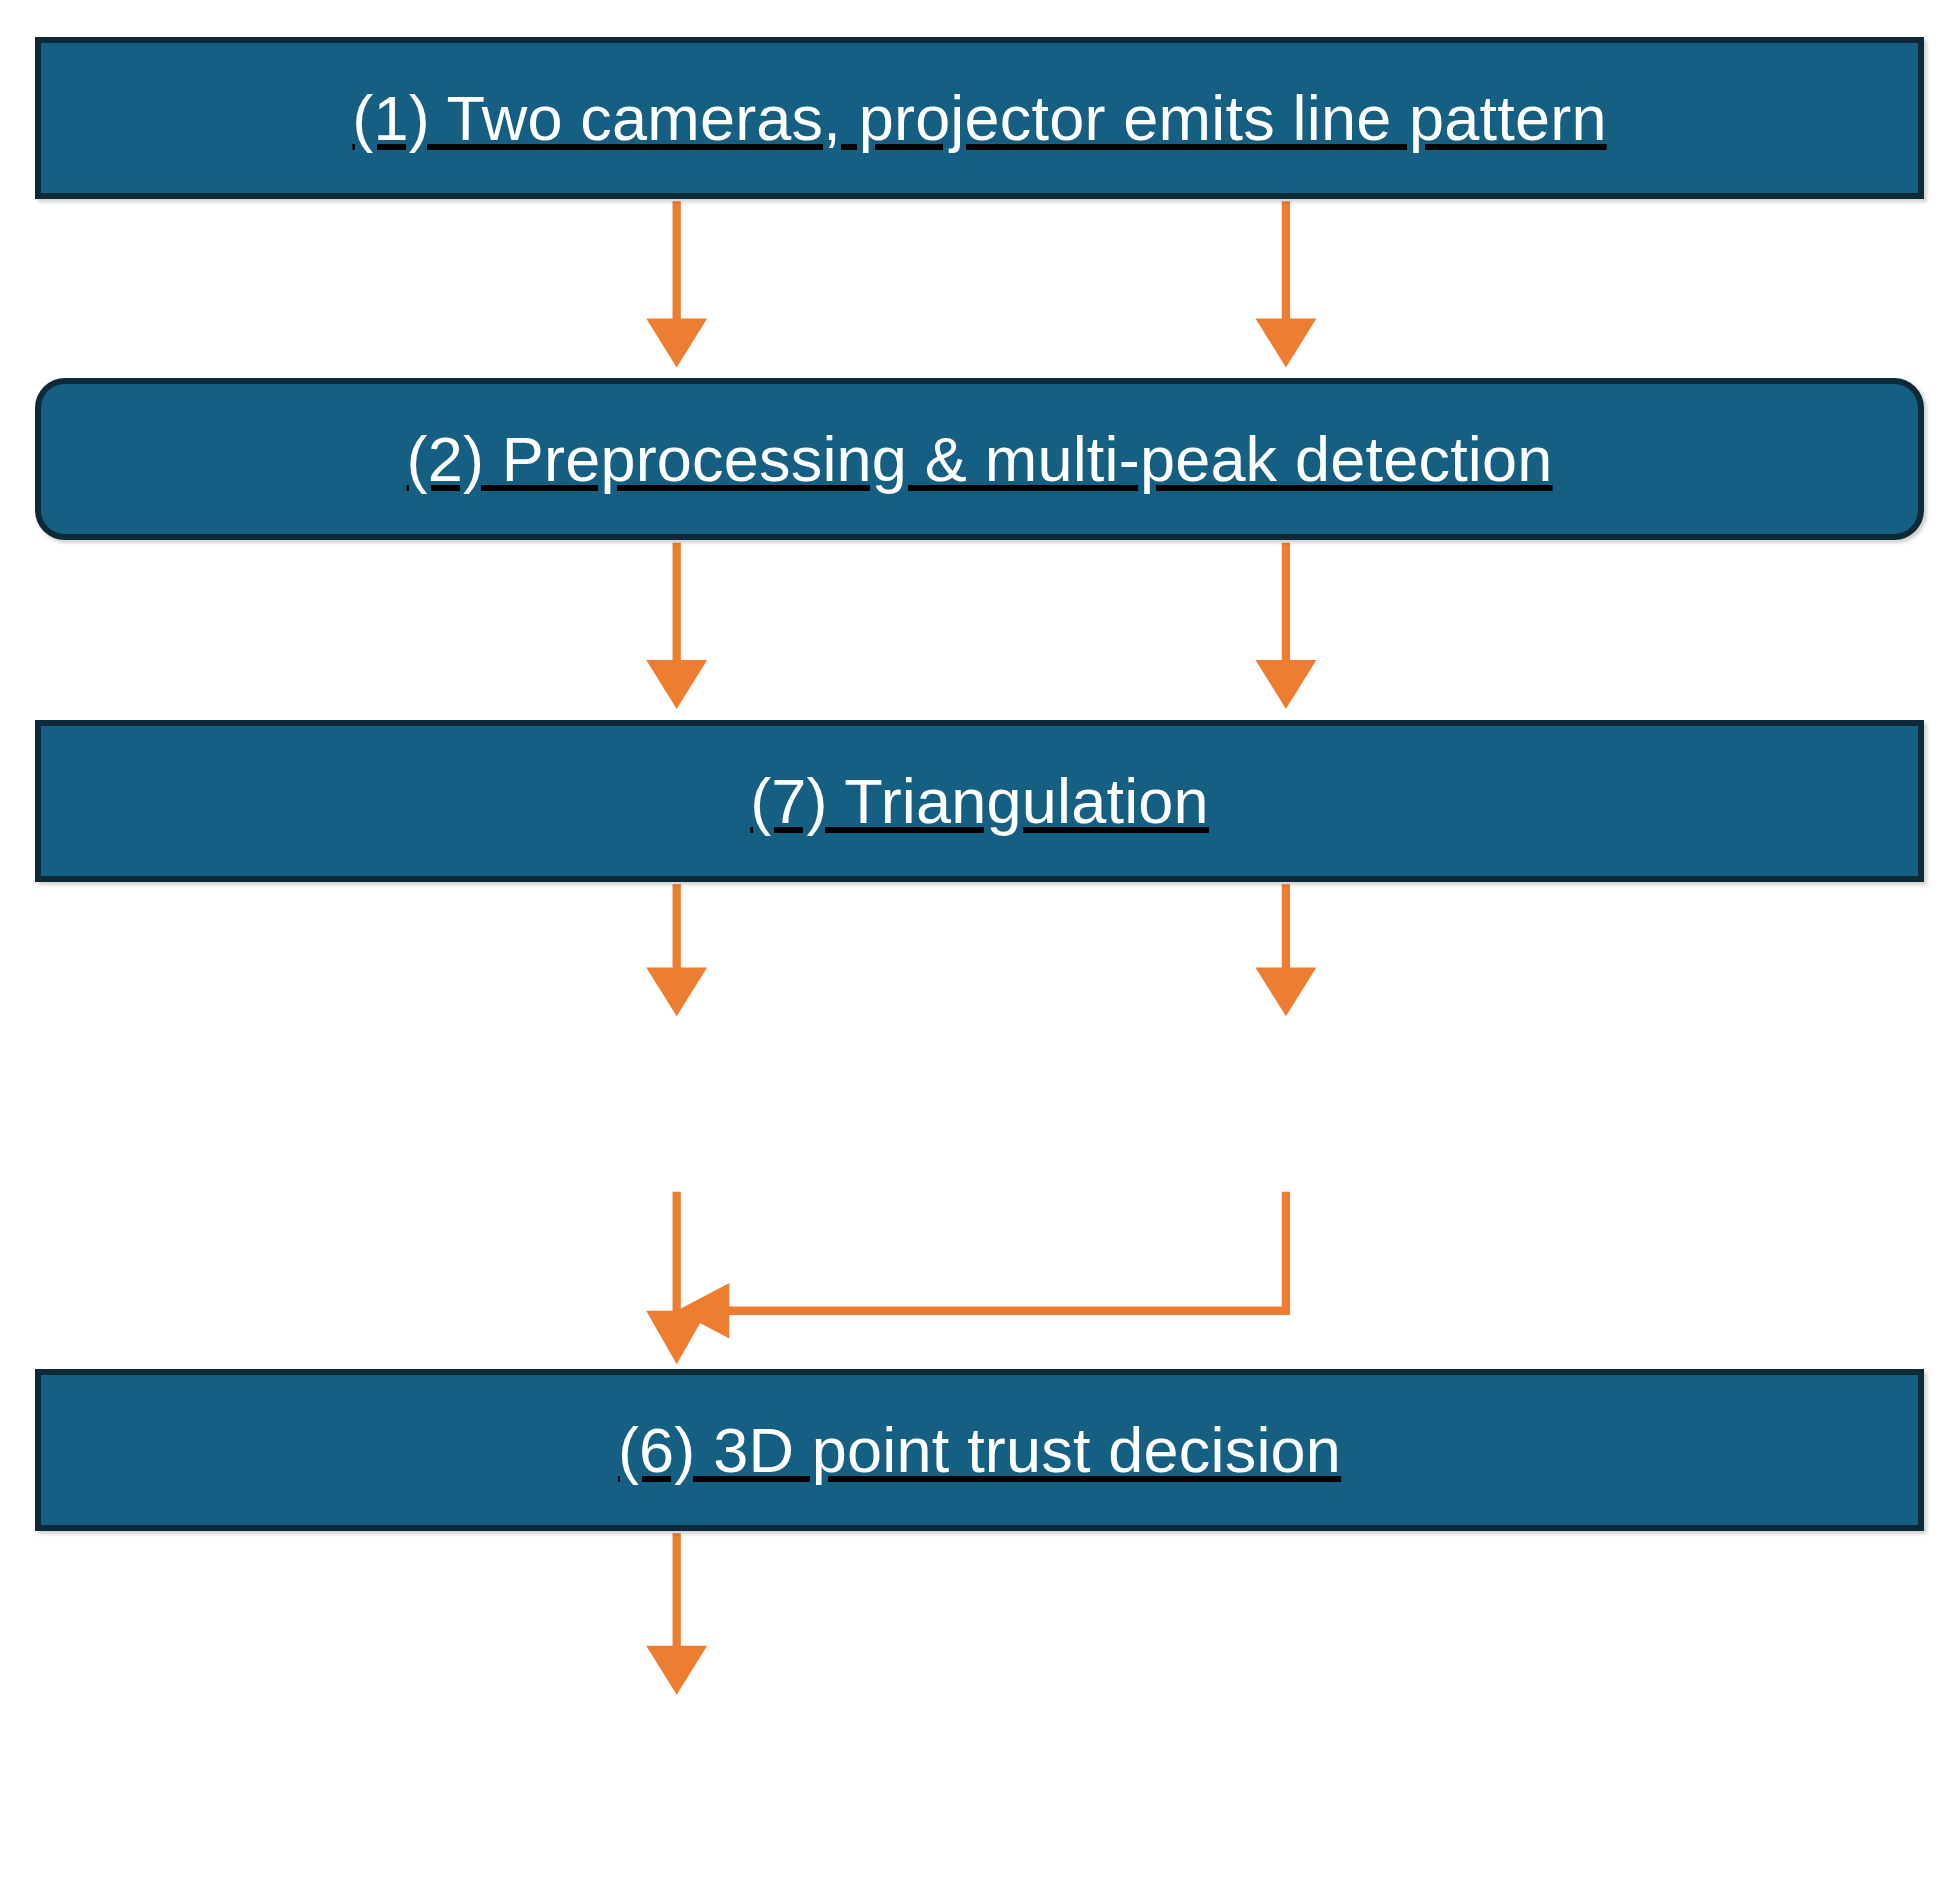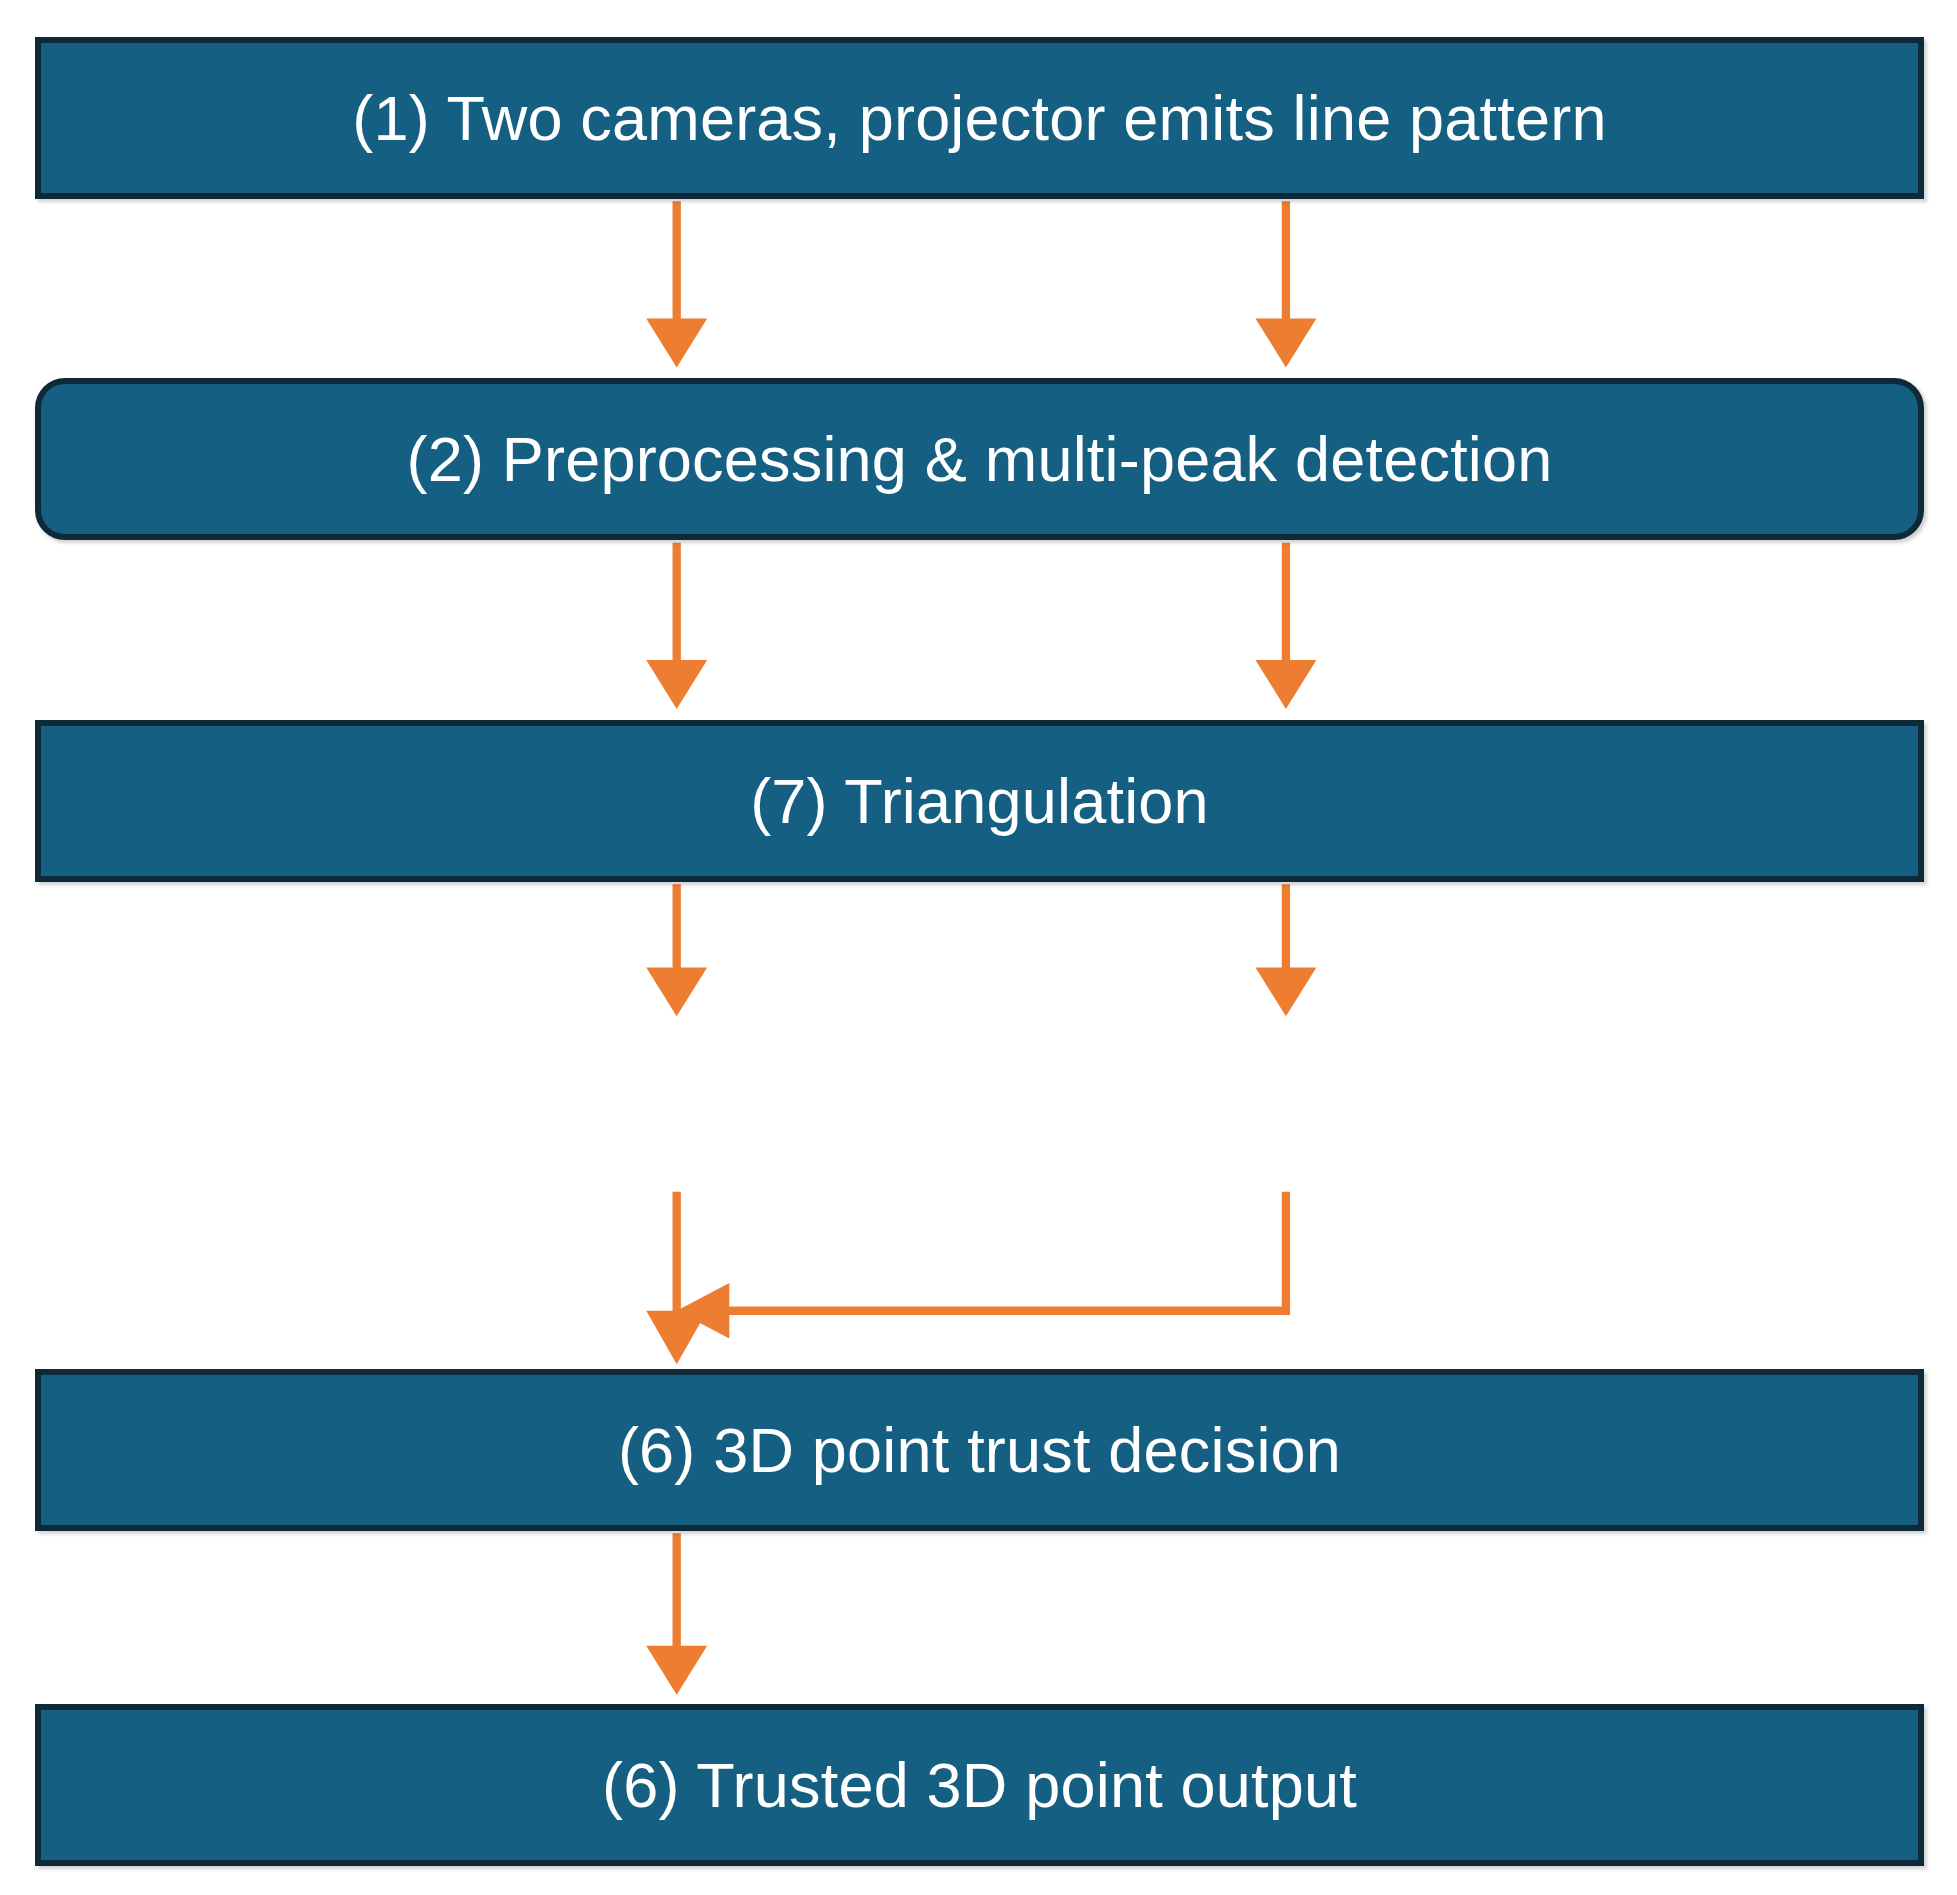--- a/index.html
+++ b/index.html
@@ -23,20 +23,21 @@
     left: 35px;
     width: 1889px;
     height: 162px;
     box-sizing: border-box;
     background: #156082;
     border: 6.5px solid #0E2A38;
     display: flex;
     align-items: center;
     justify-content: center;
     box-shadow: 2.8px 2.8px 3.7px rgba(0,0,0,0.18);
+    text-decoration: underline;
   }
   .node-label {
     color: #FFFFFF;
     font-family: "Liberation Sans", sans-serif;
     font-size: 63px;
     line-height: 1.05;
     font-weight: 400;
     letter-spacing: 0.2px;
     white-space: nowrap;
     text-align: center;
@@ -129,18 +130,15 @@
 
   <div class="node" id="node-3">
     <span class="node-label">(7) Triangulation</span>
   </div>
 
 
   <div class="node" id="node-5">
     <span class="node-label">(6) 3D point trust decision</span>
   </div>
 
-  <div class="node" id="node-6">
-    <span class="node-label">(6) Trusted 3D point output</span>
-  </div>
 
 </div>
 
 
 </body></html>

